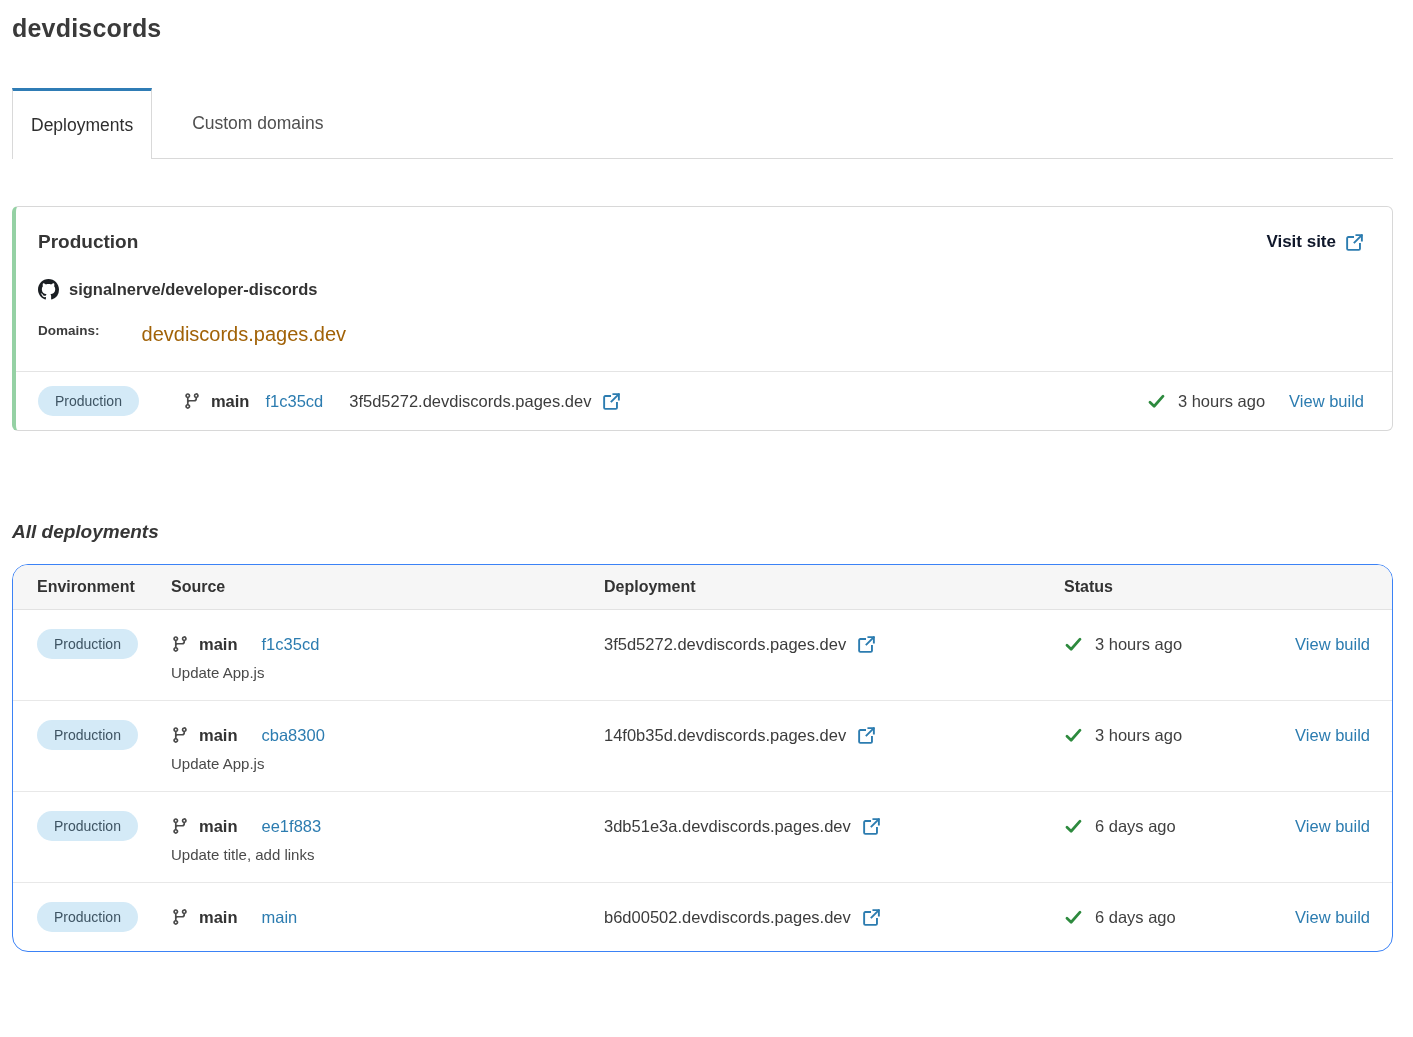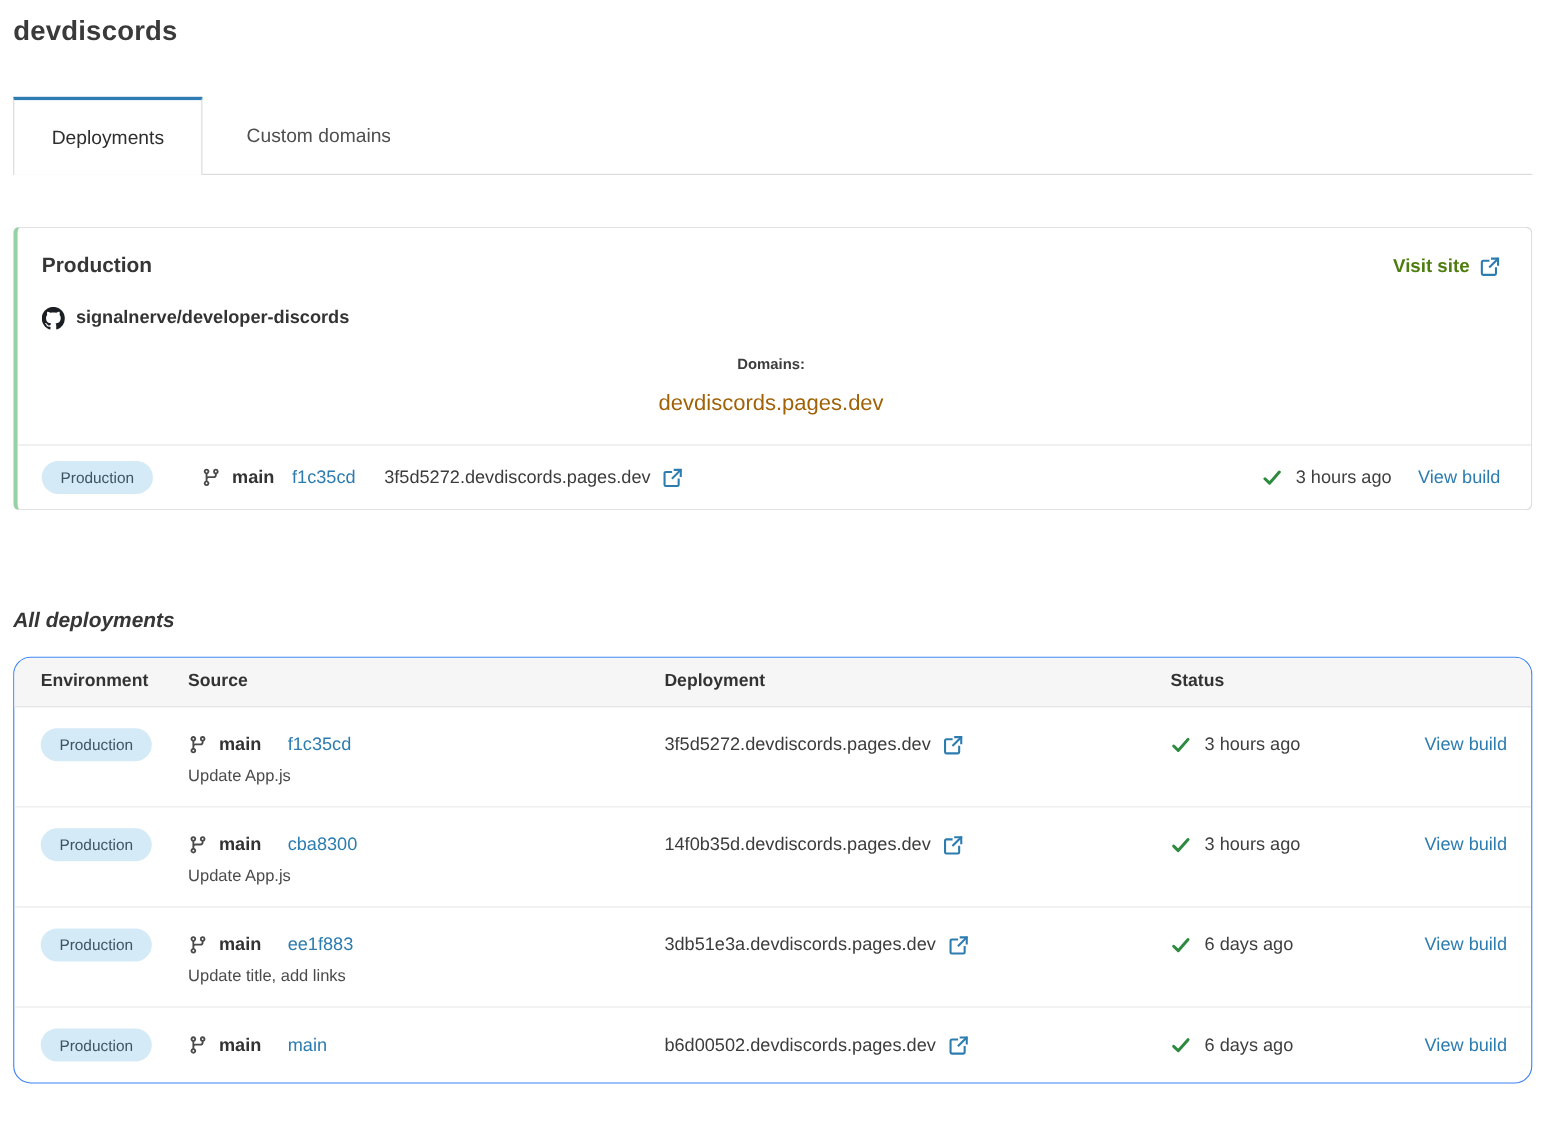--- a/index.html
+++ b/index.html
@@ -18,38 +18,38 @@
 
   
   .tabbar { display: flex; align-items: stretch; border-bottom: 1px solid #d9d9d9; height: 71px; margin-top: 45px; }
   .tab {
     display: flex; align-items: center; padding: 0 40px;
     font-size: 17.5px; color: #4f4f4f; cursor: pointer; white-space: nowrap;
   }
   .tab.active {
     border-top: 3px solid #2f7cb5;
     border-left: 1px solid #d9d9d9; border-right: 1px solid #d9d9d9;
-    background: #fff; margin-bottom: -1px; color: #2e2e2e; padding: 0 34px;
+    background: #fff; margin-bottom: -1px; color: #2e2e2e; padding: 0 18px;
   }
 
   
   .prod-card {
     margin-top: 47px;
     border: 1px solid #d8d8d8;
     border-left: 4px solid #95d1a4;
     border-radius: 6px;
   }
   .card-body { padding: 24px 28px 25px 22px; }
   .card-head { display: flex; align-items: center; justify-content: space-between; }
   .card-title { font-size: 19px; font-weight: 700; color: #363636; }
-  .visit-site { display: inline-flex; align-items: center; gap: 9px; font-size: 17px; font-weight: 600; color: #4d7c0f; }
+  .visit-site { display: inline-flex; align-items: center; gap: 9px; font-size: 17px; font-weight: 600; color: #0f172a; }
   .card-desc { margin-top: 25px; font-size: 16px; color: #4d4d4d; }
   .repo-line { margin-top: 26px; display: flex; align-items: center; gap: 10px; }
   .repo-name { font-size: 16.5px; font-weight: 700; color: #333; }
-  .domains-line { margin-top: 23px; display: flex; align-items: center; gap: 18px; flex-direction: column; }
+  .domains-line { margin-top: 23px; display: flex; align-items: flex-start; gap: 42px; }
   .domains-label { font-size: 13.5px; font-weight: 600; color: #3c3c3c; }
   .domains-value { font-size: 20px; color: #a16207; }
 
   .card-deploy-row {
     border-top: 1px solid #e4e4e4;
     display: flex; align-items: center;
     padding: 14px 28px 14px 22px; min-height: 58px;
   }
 
   .badge {

